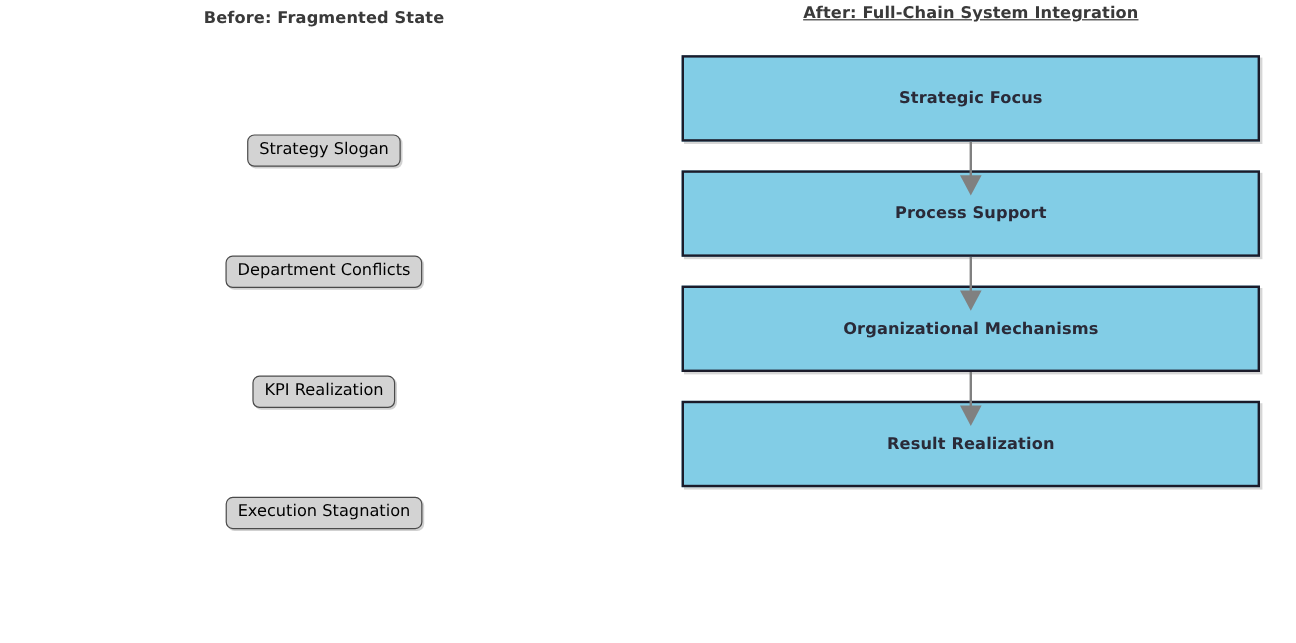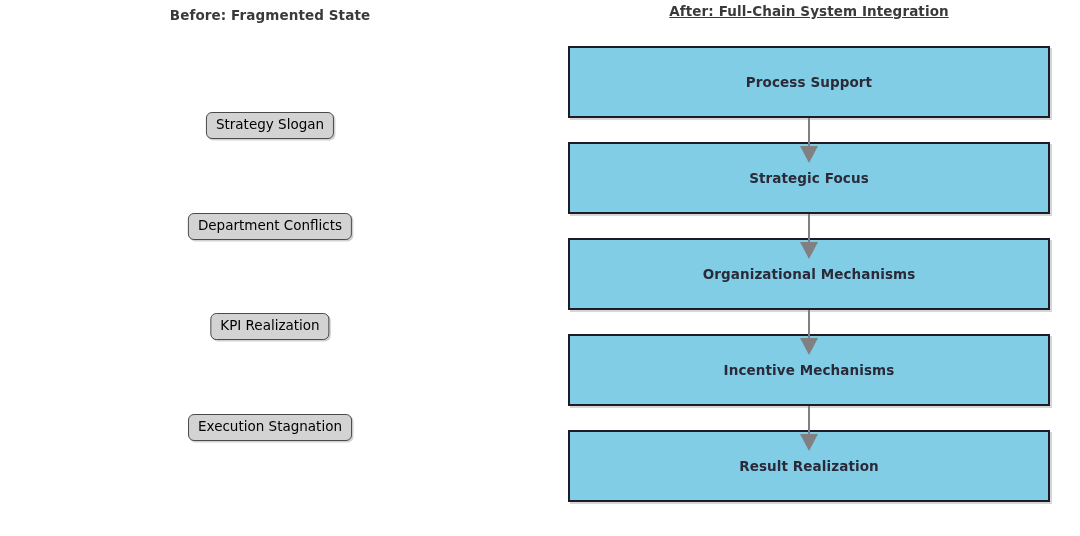--- a/index.html
+++ b/index.html
@@ -96,52 +96,43 @@
     <div class="frag-label" style="left: 270px; top: 213px; text-align: right;">Department Conflicts</div>
     <div class="frag-label" style="left: 270px; top: 313px;">KPI Realization</div>
     <div class="frag-label" style="left: 270px; top: 414px;">Execution Stagnation</div>
   </div>
 
 <div class="panel-title" id="title-after">After: Full-Chain System Integration</div>
 
 <div id="chain">
     <div class="chain-item" style="margin-bottom: 24px;">
       <div class="chain-box">
-        <span class="chain-label">Process Support</span>
+        <span class="chain-label">Strategic Focus</span>
       </div>
       <div class="connector"><svg width="28" height="52" viewBox="0 0 28 52">
           <line x1="14" y1="0" x2="14" y2="36" stroke="#808080" stroke-width="2"></line>
           <polygon points="5,28 23,28 14,45" fill="#808080"></polygon>
         </svg></div>
     </div>
     <div class="chain-item" style="margin-bottom: 24px;">
       <div class="chain-box">
-        <span class="chain-label">Strategic Focus</span>
+        <span class="chain-label">Process Support</span>
       </div>
       <div class="connector"><svg width="28" height="52" viewBox="0 0 28 52">
           <line x1="14" y1="0" x2="14" y2="36" stroke="#808080" stroke-width="2"></line>
           <polygon points="5,28 23,28 14,45" fill="#808080"></polygon>
         </svg></div>
     </div>
     <div class="chain-item" style="margin-bottom: 24px;">
       <div class="chain-box">
         <span class="chain-label">Organizational Mechanisms</span>
       </div>
       <div class="connector"><svg width="28" height="52" viewBox="0 0 28 52">
           <line x1="14" y1="0" x2="14" y2="36" stroke="#808080" stroke-width="2"></line>
           <polygon points="5,28 23,28 14,45" fill="#808080"></polygon>
         </svg></div>
     </div>
-    <div class="chain-item" style="margin-bottom: 24px;">
-      <div class="chain-box">
-        <span class="chain-label">Incentive Mechanisms</span>
-      </div>
-      <div class="connector"><svg width="28" height="52" viewBox="0 0 28 52">
-          <line x1="14" y1="0" x2="14" y2="36" stroke="#808080" stroke-width="2"></line>
-          <polygon points="5,28 23,28 14,45" fill="#808080"></polygon>
-        </svg></div>
-    </div>
     <div class="chain-item" style="margin-bottom: 0px;">
       <div class="chain-box">
         <span class="chain-label">Result Realization</span>
       </div>
     </div>
   </div>
 
 </body></html>

